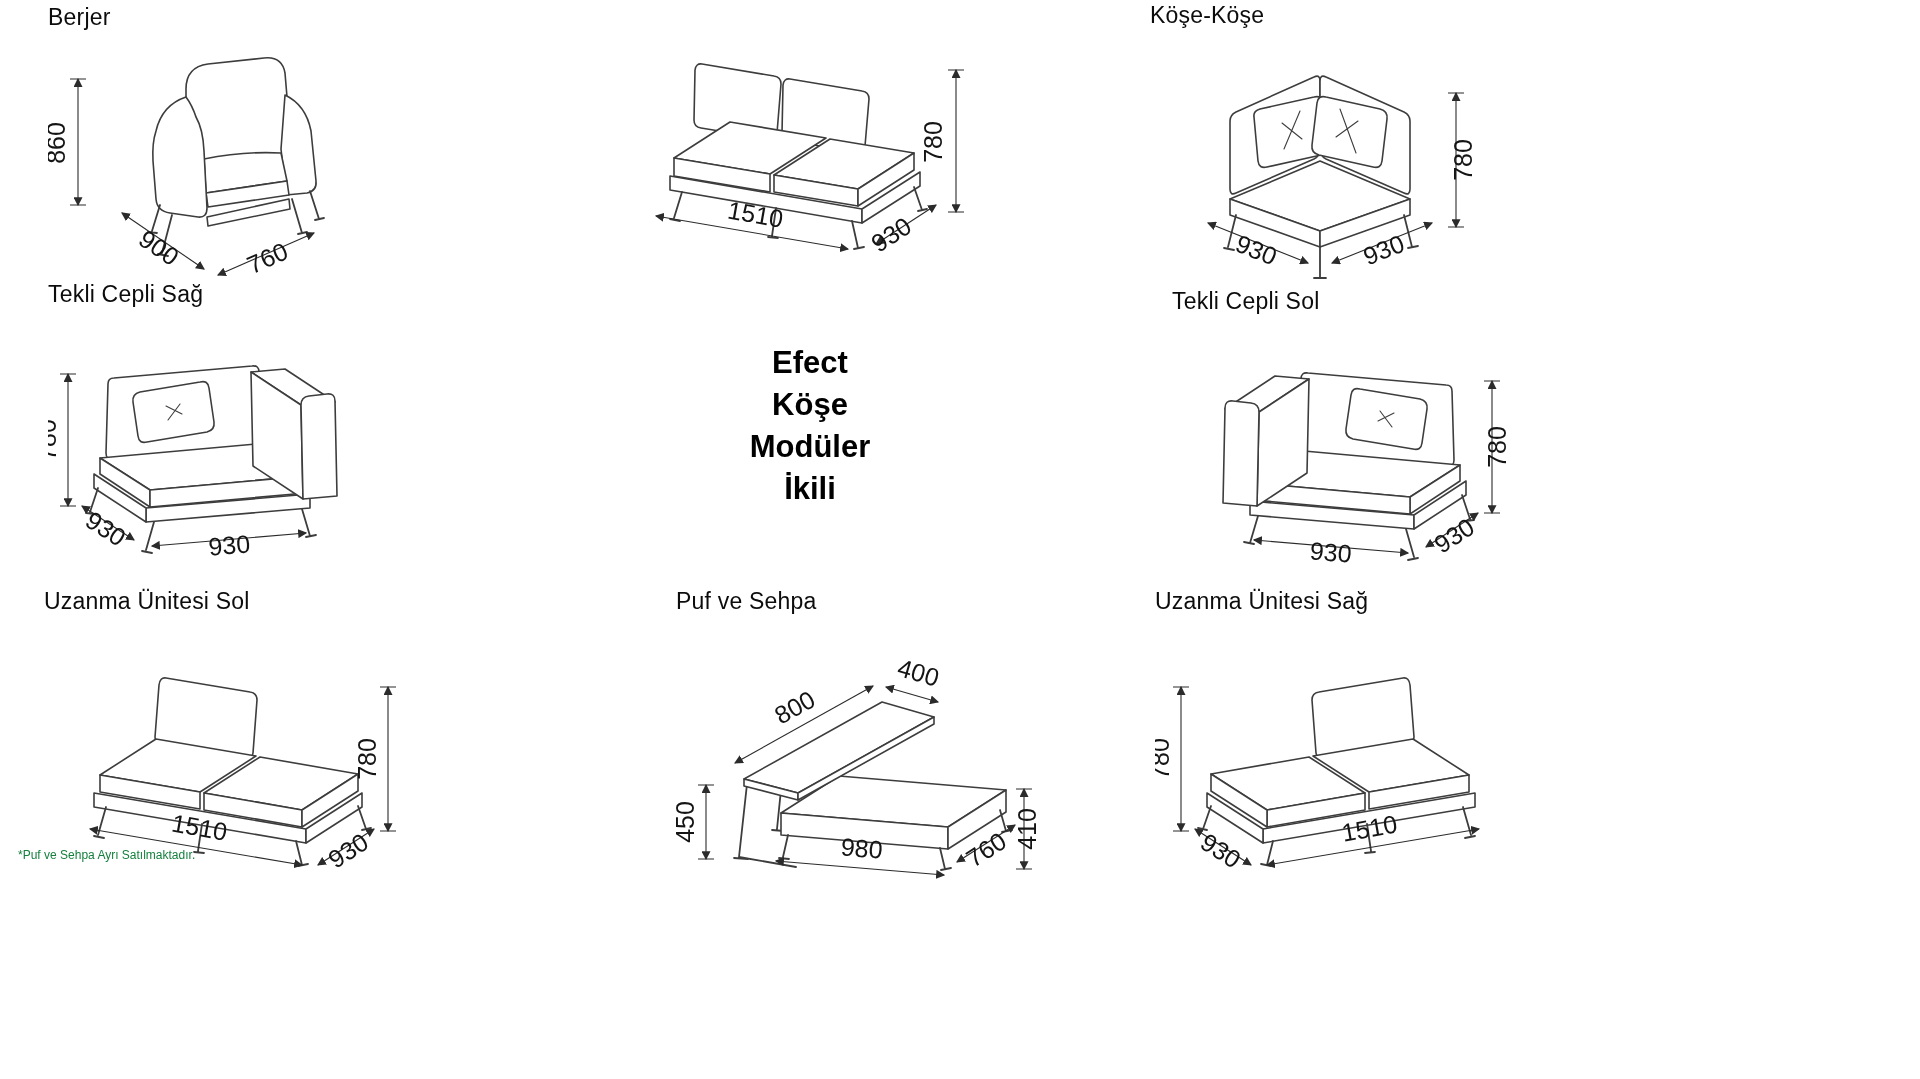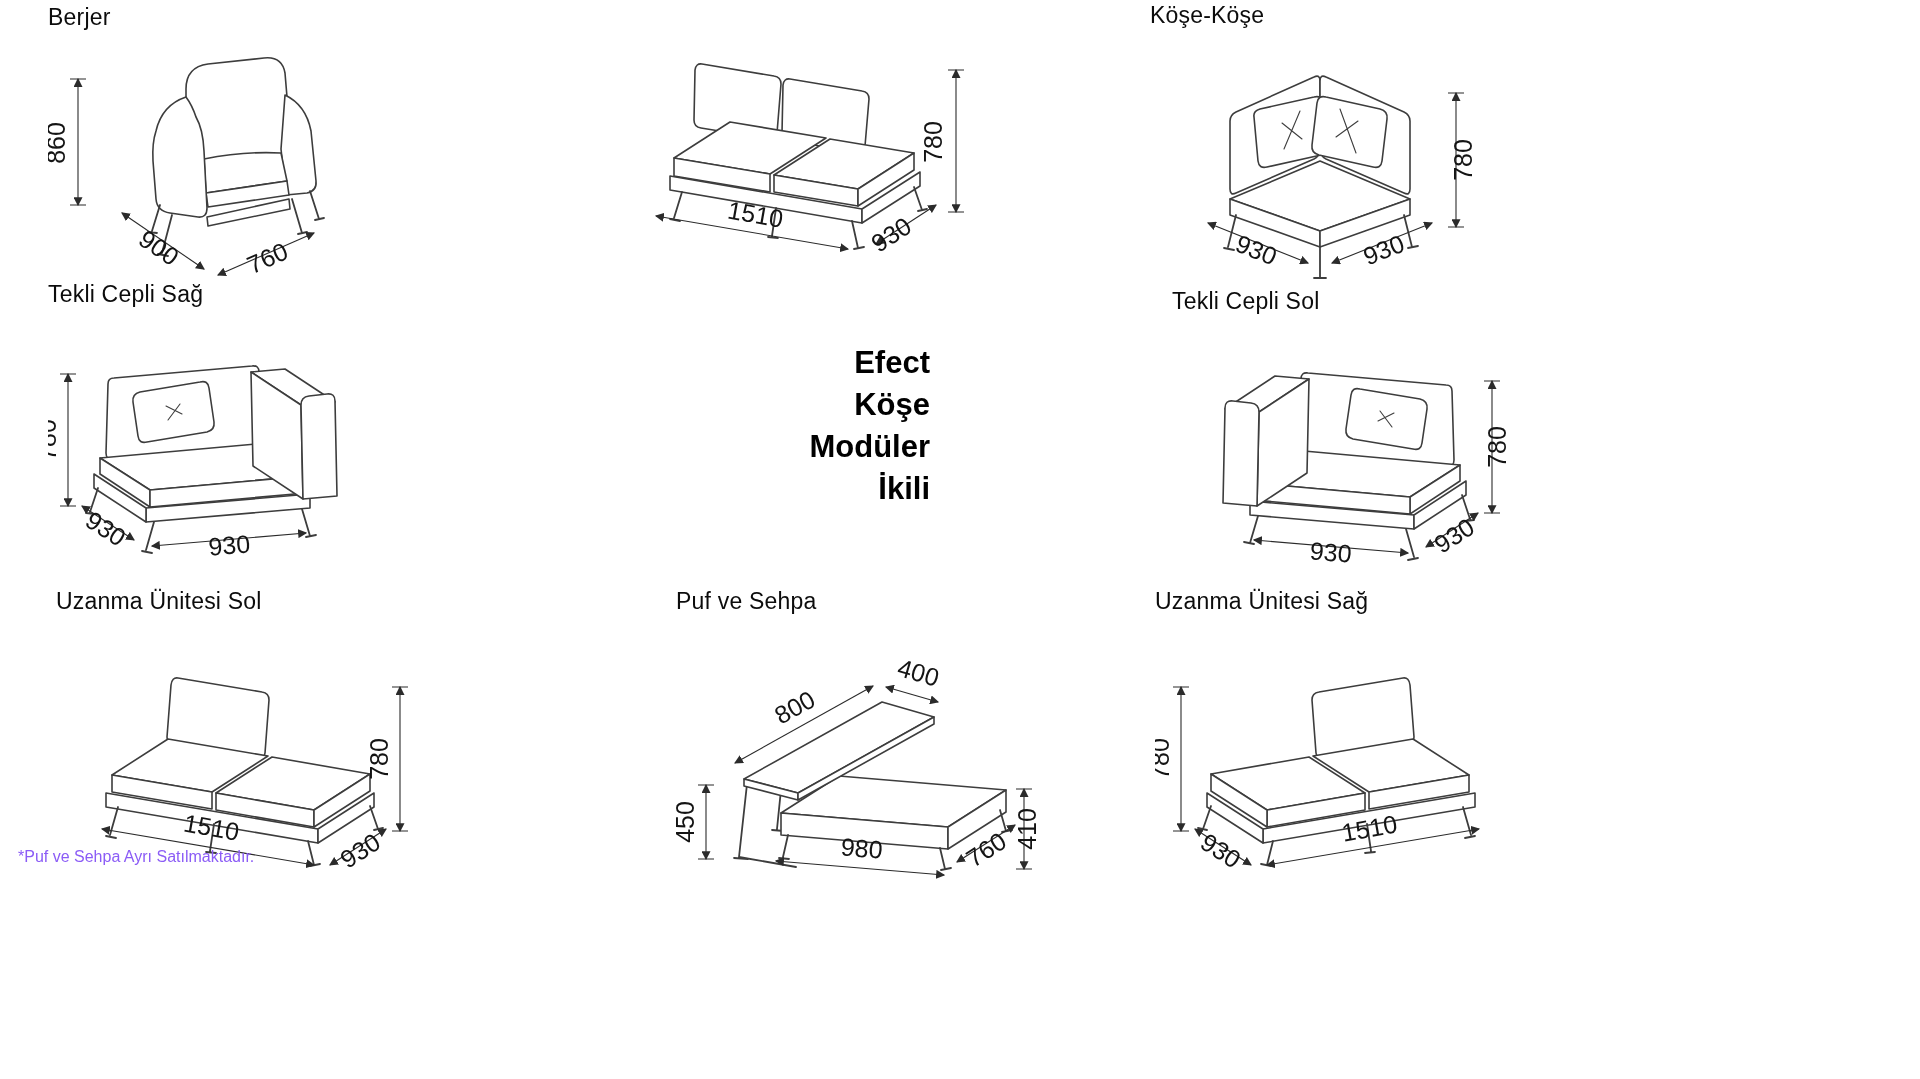--- a/index.html
+++ b/index.html
@@ -1,22 +1,22 @@
 <!DOCTYPE html>
 <html><head>
 <meta charset="utf-8">
 <style>
   *{margin:0;padding:0;box-sizing:border-box}
   html,body{background:#fff}
   body{font-family:"Liberation Sans",sans-serif;color:#111}
   .board{position:relative;width:1920px;height:1079px;background:#fff;overflow:hidden}
   .item{position:absolute;text-align:left}
   .item-title{font-size:23px;font-weight:400;color:#0c0c0c;letter-spacing:.2px;margin-bottom:2px}
-  .center-title{position:absolute;text-align:right;font-weight:700;font-size:31px;line-height:42px;color:#000}
-  .footnote{position:absolute;font-size:16px;color:#8b5cf6}
+  .center-title{position:absolute;text-align:center;font-weight:700;font-size:31px;line-height:42px;color:#000}
+  .footnote{position:absolute;font-size:12px;color:#15803d}
   svg{display:block;margin:0 auto}
   svg text{font-family:"Liberation Sans",sans-serif;font-size:25px;fill:#141414;text-anchor:middle}
   .fr{fill:#fff;stroke:#3d3d3d;stroke-width:1.6;stroke-linejoin:round;stroke-linecap:round}
   .ln{fill:none;stroke:#3d3d3d;stroke-width:1.8;stroke-linecap:round}
   .sm{fill:none;stroke:#3d3d3d;stroke-width:1.1;stroke-linecap:round}
   .dm{stroke:#2b2b2b;stroke-width:1.1;fill:none}
 </style>
 </head>
 <body>
 
@@ -202,21 +202,21 @@
         <line class="dm" x1="254" y1="230" x2="306" y2="196" marker-start="url(#tl)" marker-end="url(#tl)"></line>
         <text x="287" y="226" transform="rotate(-33 287 226)">930</text>
       </g>
       <g>
         <line class="dm" x1="82" y1="223" x2="236" y2="236" marker-start="url(#tl)" marker-end="url(#tl)"></line>
         <text x="158" y="244" transform="rotate(5 158 244)">930</text>
       </g>
     </svg>
   </section>
 
-  <section class="item" style="left:56px;top:588px;width:370px">
+  <section class="item" style="left:44px;top:588px;width:370px">
     <h2 class="item-title">Uzanma Ünitesi Sol</h2>
     <svg width="370" height="252" viewBox="0 0 370 252">
       <defs>
           <marker id="us" viewBox="0 0 8 8" refX="7" refY="4" markerWidth="9" markerHeight="9" markerUnits="userSpaceOnUse" orient="auto-start-reverse">
             <path d="M0,0L8,4L0,8Z" fill="#2b2b2b"></path>
           </marker>
         </defs>
       <g>
         <path class="fr" d="M122,61 L206,75 Q213,76 213,83 L209,136 Q208,143 201,142 L118,128 Q111,127 111,120 L115,68 Q116,60 122,61 Z"></path>
         <path class="fr" d="M56,158 L156,175 L212,139 L112,122 Z"></path>

